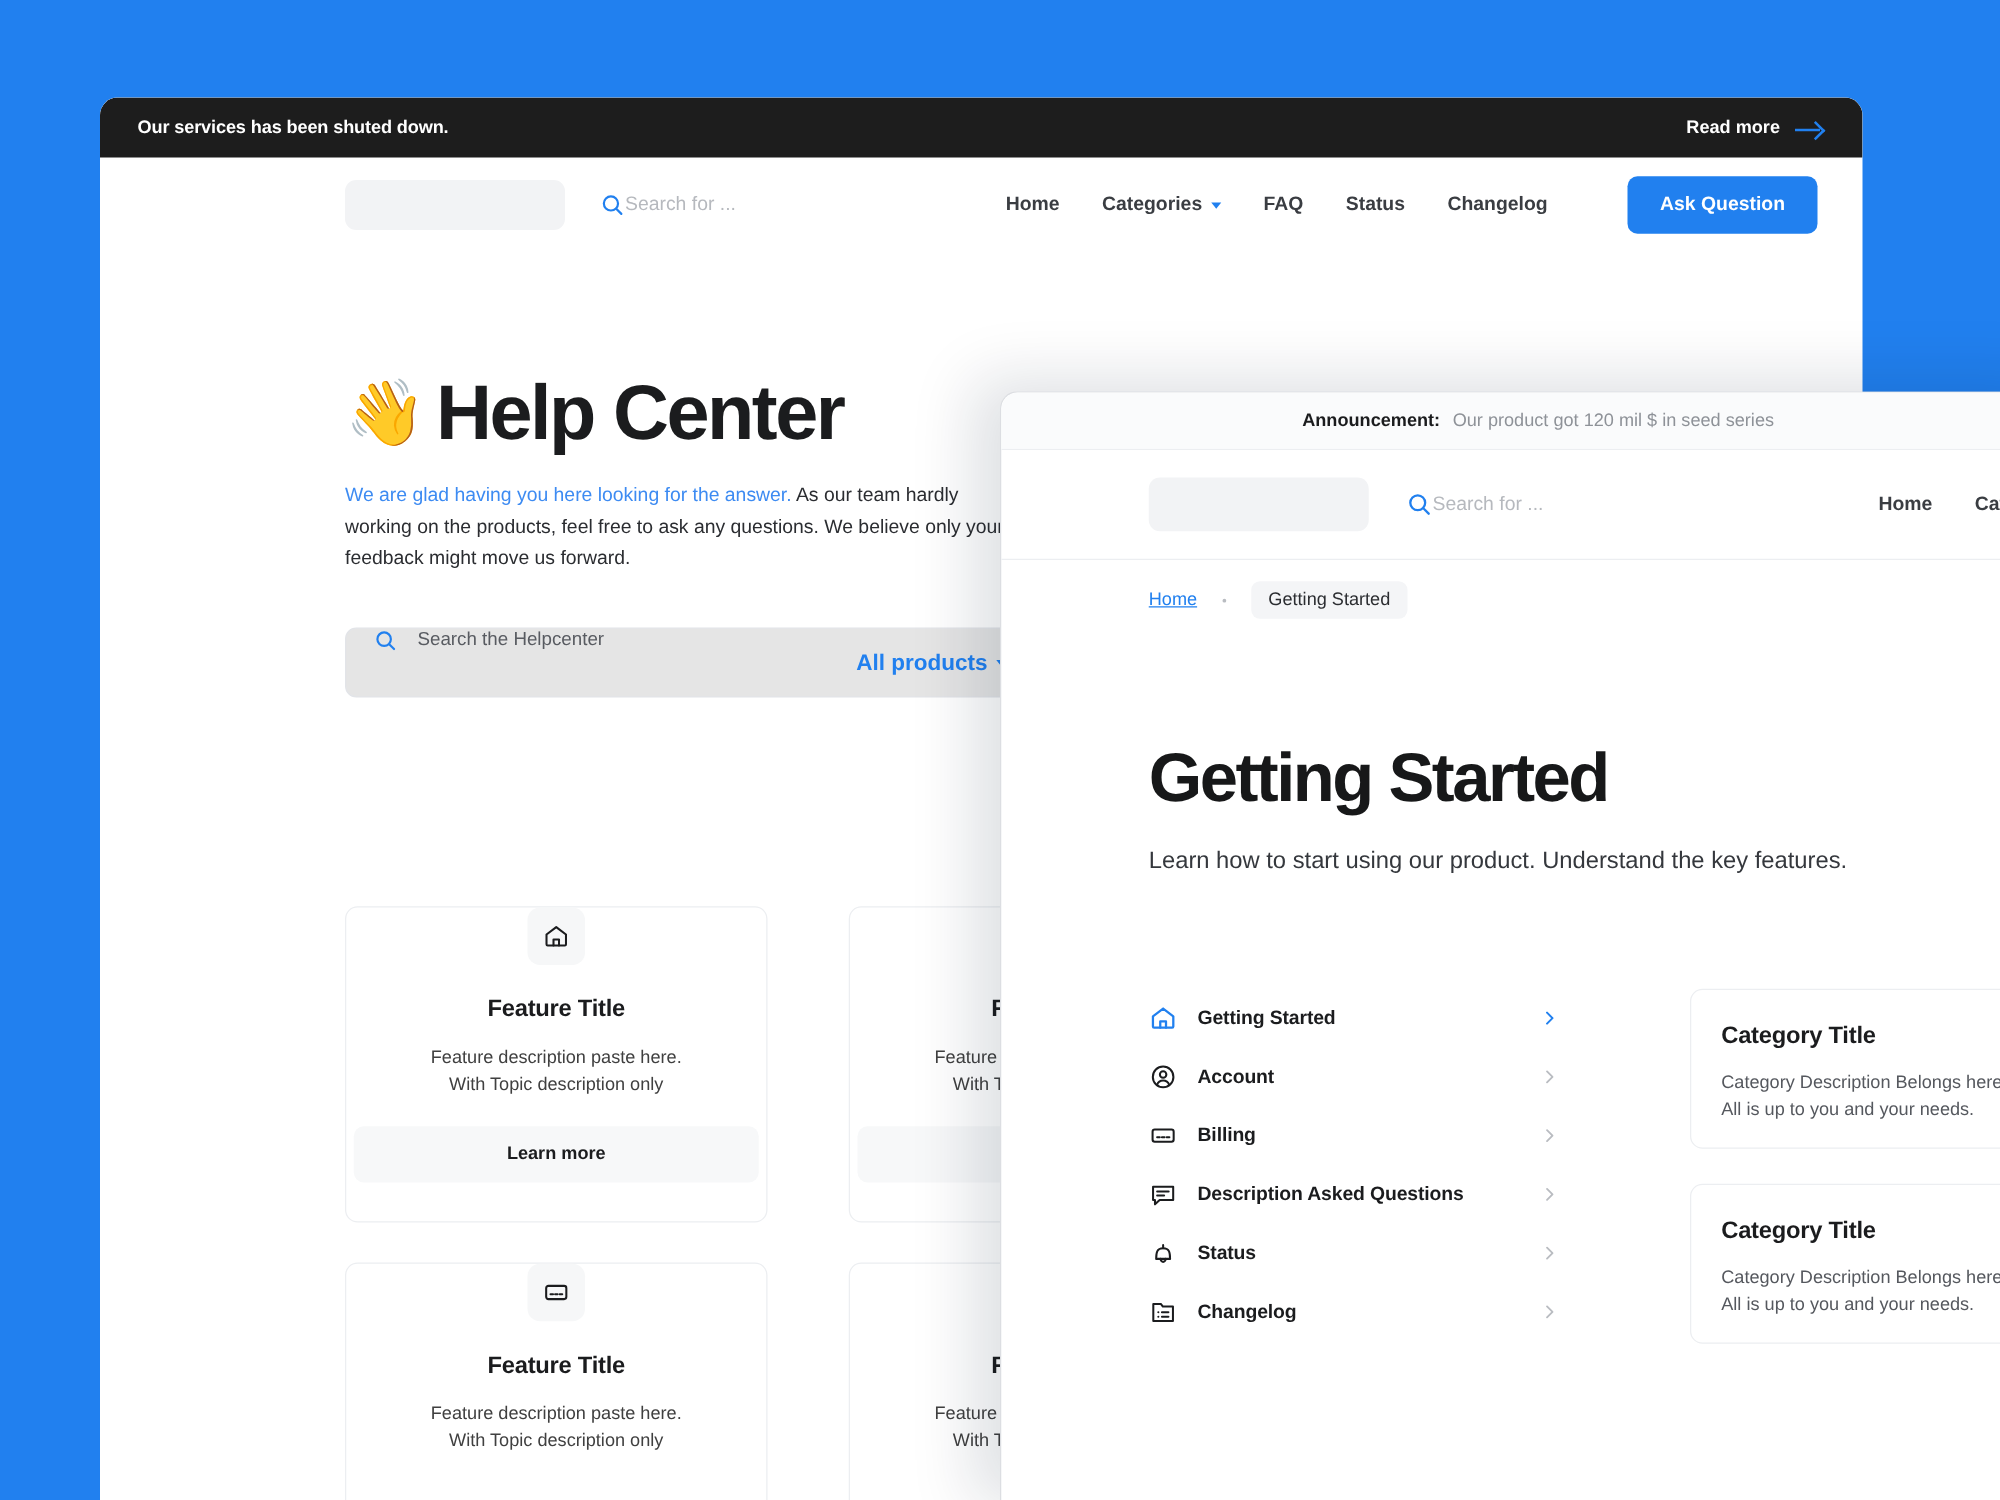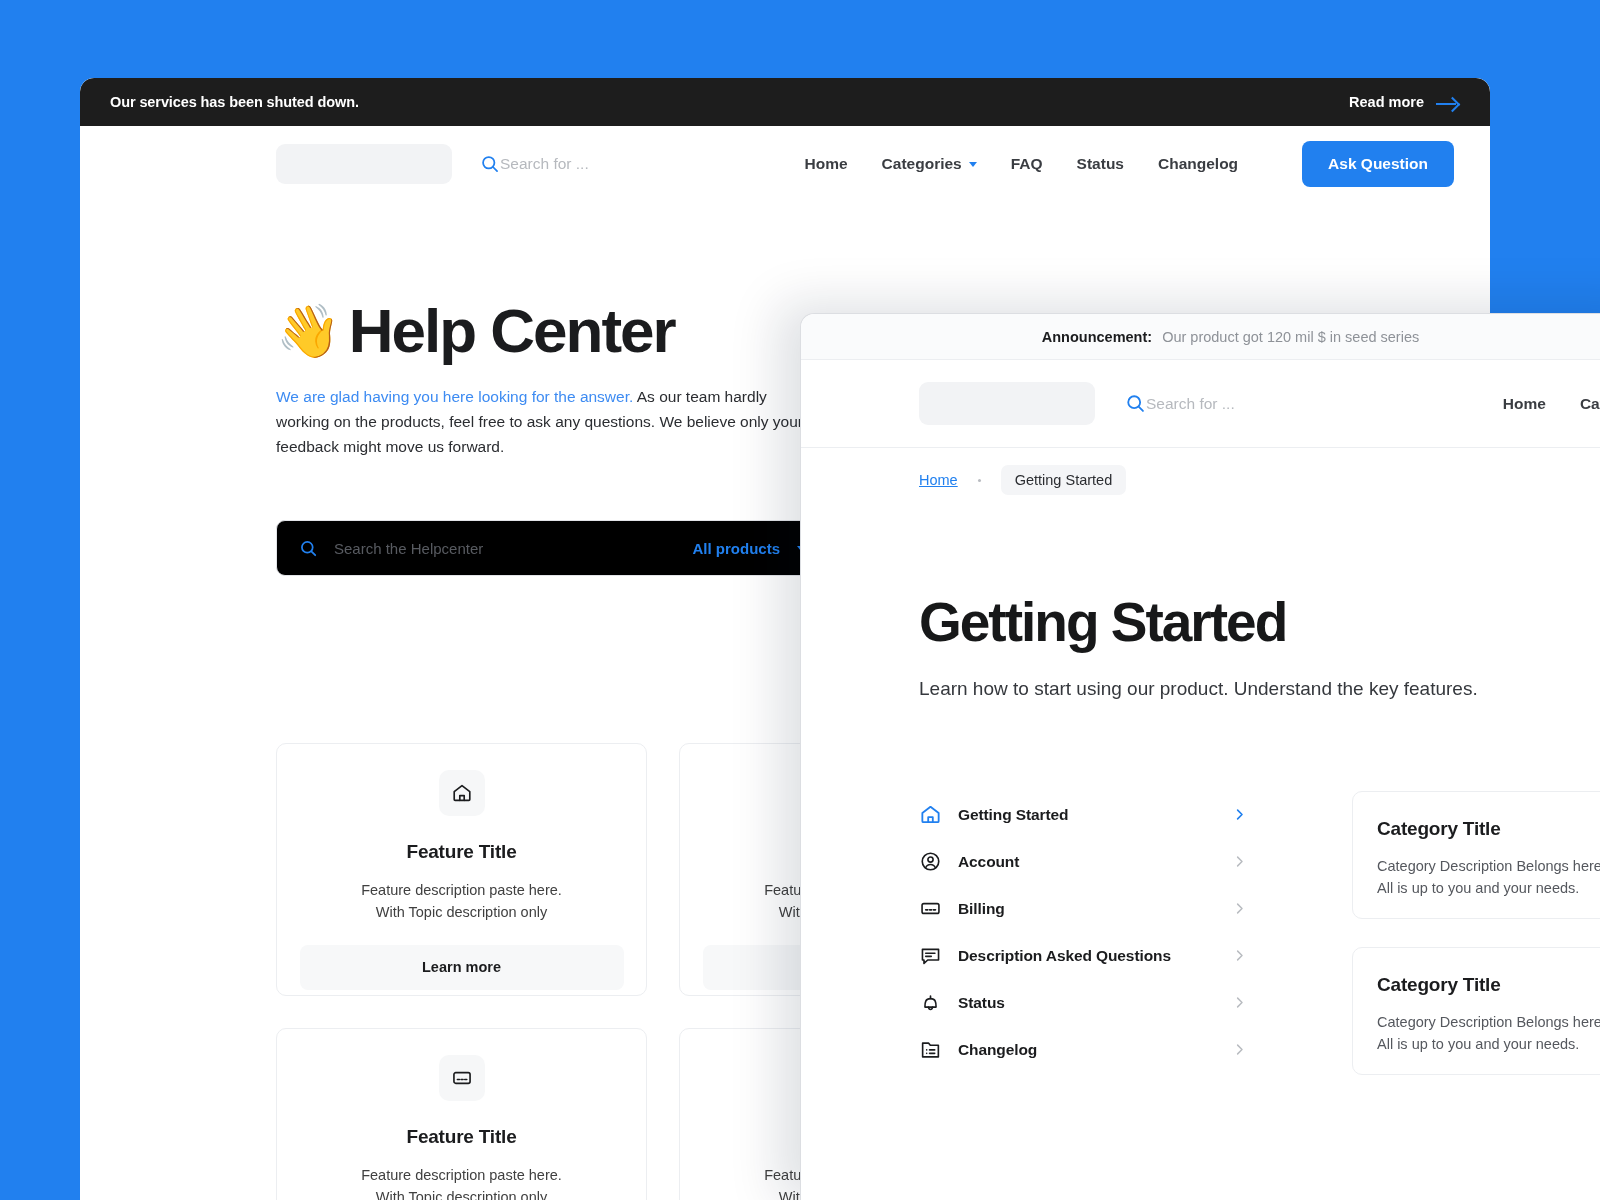--- a/index.html
+++ b/index.html
@@ -44,31 +44,31 @@
             font-size: 15.5px; font-weight: 700; padding: 14px 26px; border: none; cursor: pointer;
             font-family: "Liberation Sans", sans-serif; }
 
   .hero { padding: 98px 0 0 196px; }
   .hero h1 { font-size: 62px; font-weight: 800; letter-spacing: -2px; color: #1b1c1e; display: flex; align-items: center; gap: 10px; line-height: 1; }
   .wave { font-size: 52px; }
   .hero p { margin-top: 22px; width: 540px; font-size: 15.5px; line-height: 1.62; color: #2b2d31; }
   .hero p .lead { color: #3d8bf2; }
 
   .bigsearch {
-    margin: 61px 0 0 196px; width: 550px; height: 56px;
+    margin: 43px 0 0 196px; width: 550px; height: 56px;
     border: 1px solid #e2e4e8; border-radius: 9px;
-    display: flex; align-items: center; padding: 0 20px 0 22px; background:#000000;
+    display: flex; padding: 0 20px 0 22px; background:#e5e5e5;
   }
   .bigsearch .ph { font-size: 15px; color: #585b61; margin-left: 16px; }
-  .prodsel { margin-left: auto; font-size: 15px; font-weight: 700; color: #2180ef; display:flex; align-items:center; gap:17px; cursor:pointer; }
+  .prodsel { margin-left: auto; font-size: 18px; font-weight: 700; color: #2180ef; display:flex; align-items:center; gap:7px; cursor:pointer; }
   .prodsel .caret { border-top-color:#2180ef; }
 
   .cards { margin: 167px 0 0 196px; display: grid; grid-template-columns: repeat(3, 371px); gap: 32px 32px; }
-  .card { width: 371px; height: 253px; border: 1px solid #eceef1; border-radius: 10px;
-          display: flex; flex-direction: column; align-items: center; padding-top: 26px; background:#fff; }
+  .card { width: 338px; height: 253px; border: 1px solid #eceef1; border-radius: 10px;
+          display: flex; flex-direction: column; align-items: center; background:#fff; }
   .card-ico { width: 46px; height: 46px; border-radius: 10px; background: #f6f7f8; display:flex; align-items:center; justify-content:center; }
   .card h3 { margin-top: 25px; font-size: 19px; font-weight: 700; color: #1b1c1e; letter-spacing:-.2px; }
   .card p { margin-top: 17px; font-size: 14.5px; line-height: 1.5; color: #404040; text-align: center; }
   .learn { margin-top: 21px; width: 324px; height: 45px; background: #f7f8f9; border-radius: 8px;
            display:flex; align-items:center; justify-content:center; font-size: 14.5px; font-weight: 700; color:#1b1c1e; cursor:pointer; }
 
   
   .win2 {
     position: absolute; left: 800px; top: 313px;
     width: 860px; height: 900px;

